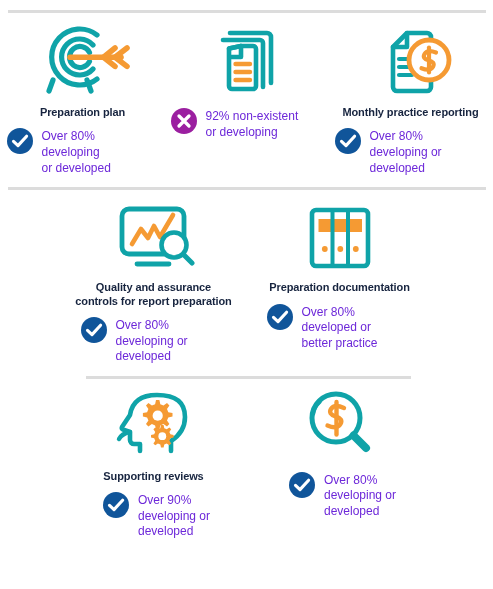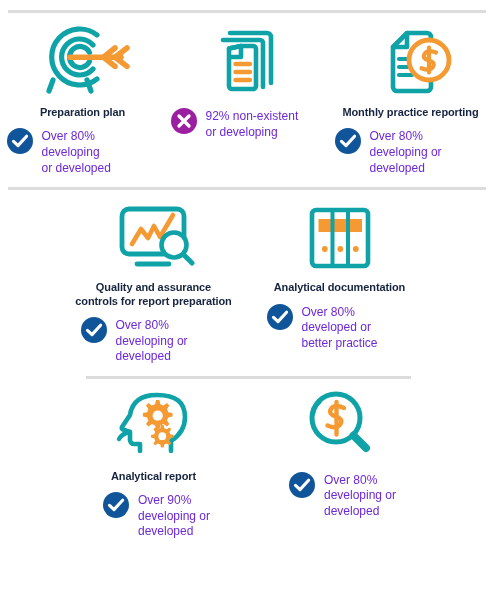--- a/index.html
+++ b/index.html
@@ -208,21 +208,21 @@
             <path d="M28.5 8 V60"></path>
             <path d="M44 8 V60"></path>
           </g>
           <g fill="#F59A33">
             <circle cx="20.8" cy="45" r="2.9"></circle>
             <circle cx="36.3" cy="45" r="2.9"></circle>
             <circle cx="51.8" cy="45" r="2.9"></circle>
           </g>
         </svg>
       </div>
-      <div class="card-title">Analytical documentation</div>
+      <div class="card-title">Preparation documentation</div>
       <div class="status">
         <span class="badge">
           <svg width="26" height="26" viewBox="0 0 26 26">
             <circle cx="13" cy="13" r="13" fill="#10559A"></circle>
             <path d="M6.5 13.3 L11 17.6 L19.6 8.2" fill="none" stroke="#ffffff" stroke-width="3.1" stroke-linecap="round" stroke-linejoin="round"></path>
           </svg>
         </span>
         <span class="status-text">Over 80%
 developed or
 better practice</span>
@@ -243,21 +243,21 @@
                    v8 a4 4 0 0 0 4 4 h6 v7" fill="none" stroke="#0FA3A8" stroke-width="4.6" stroke-linecap="round" stroke-linejoin="round"></path>
           <path d="M19 43 q-8 1.5 -11 7" fill="none" stroke="#0FA3A8" stroke-width="4.4" stroke-linecap="round"></path>
           <g fill="#F59A33">
             <path d="M45 11 l3.4 0 0.9 4.2 3.2 1.3 3.5 -2.4 2.4 2.4 -2.4 3.5 1.3 3.2 4.2 0.9 0 3.4 -4.2 0.9 -1.3 3.2 2.4 3.5 -2.4 2.4 -3.5 -2.4 -3.2 1.3 -0.9 4.2 -3.4 0 -0.9 -4.2 -3.2 -1.3 -3.5 2.4 -2.4 -2.4 2.4 -3.5 -1.3 -3.2 -4.2 -0.9 0 -3.4 4.2 -0.9 1.3 -3.2 -2.4 -3.5 2.4 -2.4 3.5 2.4 3.2 -1.3 Z"></path>
             <circle cx="46.7" cy="26.7" r="5.1" fill="#ffffff"></circle>
             <path d="M50 36 l2.6 0 0.7 3.2 2.4 1 2.7 -1.8 1.8 1.8 -1.8 2.7 1 2.4 3.2 0.7 0 2.6 -3.2 0.7 -1 2.4 1.8 2.7 -1.8 1.8 -2.7 -1.8 -2.4 1 -0.7 3.2 -2.6 0 -0.7 -3.2 -2.4 -1 -2.7 1.8 -1.8 -1.8 1.8 -2.7 -1 -2.4 -3.2 -0.7 0 -2.6 3.2 -0.7 1 -2.4 -1.8 -2.7 1.8 -1.8 2.7 1.8 2.4 -1 Z"></path>
             <circle cx="51.3" cy="47.2" r="3.9" fill="#ffffff"></circle>
           </g>
         </svg>
       </div>
-      <div class="card-title">Analytical report</div>
+      <div class="card-title">Supporting reviews</div>
       <div class="status">
         <span class="badge">
           <svg width="26" height="26" viewBox="0 0 26 26">
             <circle cx="13" cy="13" r="13" fill="#10559A"></circle>
             <path d="M6.5 13.3 L11 17.6 L19.6 8.2" fill="none" stroke="#ffffff" stroke-width="3.1" stroke-linecap="round" stroke-linejoin="round"></path>
           </svg>
         </span>
         <span class="status-text">Over 90%
 developing or
 developed</span>

